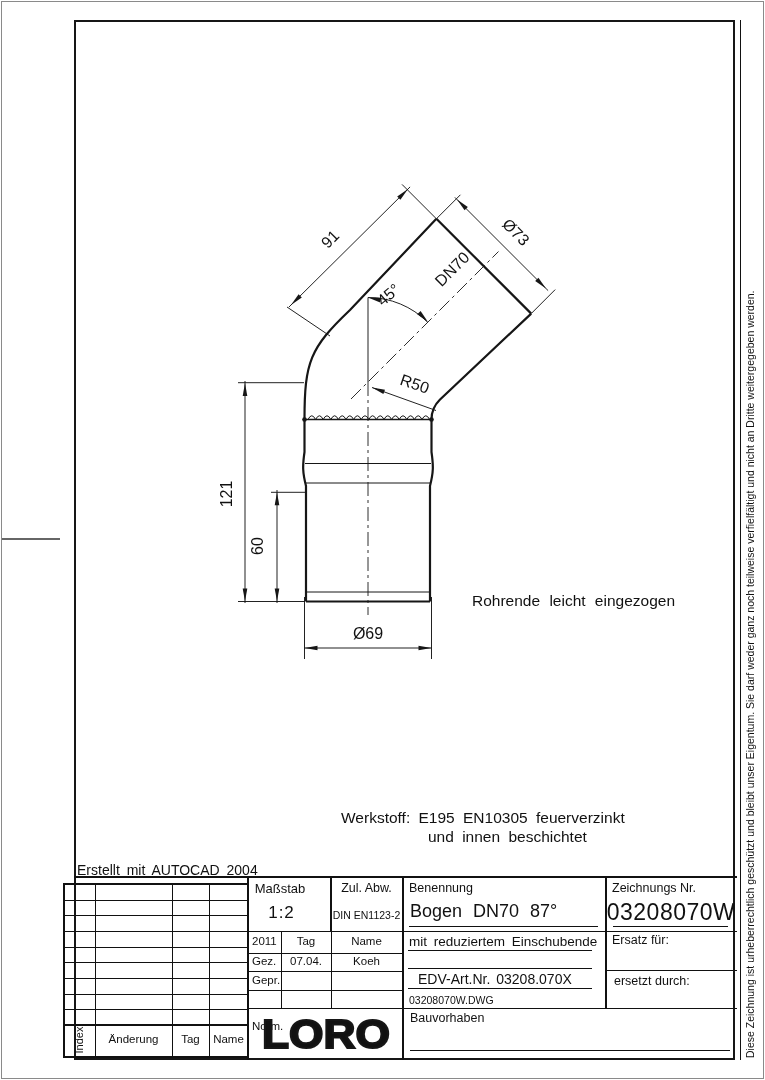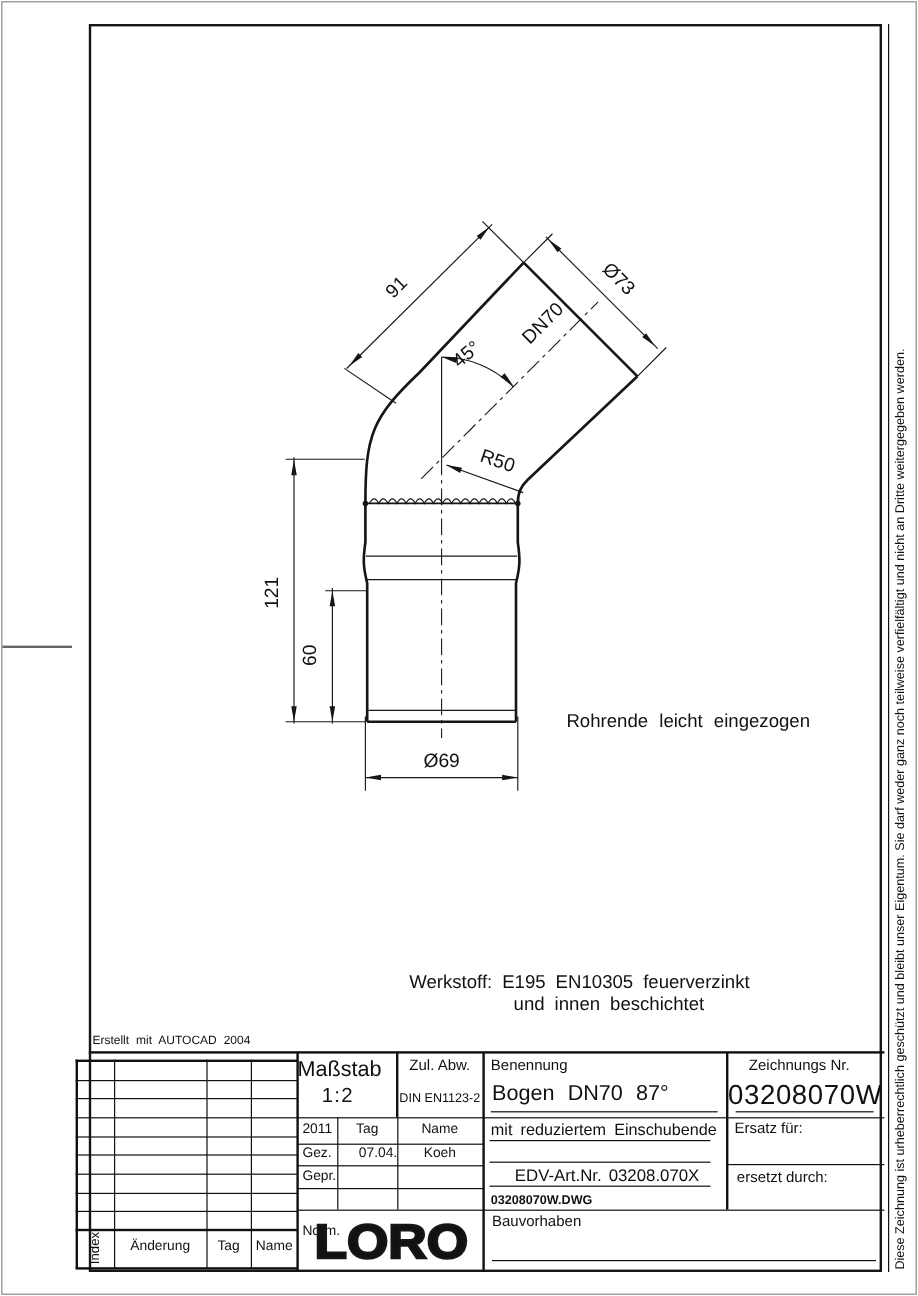--- a/index.html
+++ b/index.html
@@ -135,46 +135,46 @@
     <div class="ln" style="left:605px;top:970px;width:132px;height:1px;"></div>
 
     <div class="ln" style="left:409px;top:925.5px;width:189px;height:1px;"></div>
     <div class="ln" style="left:613px;top:926px;width:115px;height:1px;"></div>
     <div class="ln" style="left:408px;top:950px;width:184px;height:1px;"></div>
     <div class="ln" style="left:408px;top:967.5px;width:184px;height:1px;"></div>
     <div class="ln" style="left:408px;top:988px;width:184px;height:1px;"></div>
     <div class="ln" style="left:410px;top:1050px;width:320px;height:1px;"></div>
   </div>
 
-  <div class="txt" style="left:77px;top:862px;font-size:10px;word-spacing:3px;">Erstellt mit AUTOCAD 2004</div>
+  <div class="txt" style="left:77px;top:862px;font-size:14px;word-spacing:3px;">Erstellt mit AUTOCAD 2004</div>
 
-  <div class="txt ctr" style="left:248px;width:64px;top:881px;font-size:18px;">Maßstab</div>
+  <div class="txt ctr" style="left:248px;width:64px;top:881px;font-size:13px;">Maßstab</div>
   <div class="txt ctr" style="left:248px;width:67px;top:903px;font-size:17px;letter-spacing:1px;">1:2</div>
 
   <div class="txt ctr" style="left:331px;width:71px;top:881px;font-size:12.5px;">Zul. Abw.</div>
   <div class="txt ctr" style="left:331px;width:71px;top:909px;font-size:10.5px;">DIN EN1123-2</div>
 
   <div class="txt" style="left:409px;top:881px;font-size:12.5px;">Benennung</div>
   <div class="txt" style="left:410px;top:901px;font-size:18px;word-spacing:6px;">Bogen DN70 87°</div>
 
-  <div class="txt" style="left:612px;top:881px;font-size:12.5px;margin-left:12px;">Zeichnungs Nr.</div>
+  <div class="txt" style="left:612px;top:881px;font-size:12.5px;">Zeichnungs Nr.</div>
   <div class="txt ctr" style="left:605px;width:132px;top:899px;font-size:23px;letter-spacing:0.5px;">03208070W</div>
 
   <div class="txt" style="left:252px;top:935px;font-size:11.5px;">2011</div>
   <div class="txt ctr" style="left:281px;width:50px;top:935px;font-size:11.5px;">Tag</div>
   <div class="txt ctr" style="left:331px;width:71px;top:935px;font-size:11.5px;">Name</div>
   <div class="txt" style="left:252px;top:955px;font-size:11.5px;text-align:right;">Gez.</div>
-  <div class="txt ctr" style="left:281px;width:50px;top:955px;font-size:11.5px;text-align:right;">07.04.</div>
+  <div class="txt ctr" style="left:281px;width:50px;top:955px;font-size:11.5px;">07.04.</div>
   <div class="txt ctr" style="left:331px;width:71px;top:955px;font-size:11.5px;">Koeh</div>
   <div class="txt" style="left:252px;top:973.5px;font-size:11.5px;">Gepr.</div>
   <div class="txt" style="left:252px;top:992px;font-size:11.5px;margin-top:28px;">Norm.</div>
 
   <div class="txt" style="left:409px;top:933.5px;font-size:13.5px;word-spacing:3px;">mit reduziertem Einschubende</div>
-  <div class="txt" style="left:429px;top:971px;font-size:14px;word-spacing:2px;">EDV-Art.Nr.  03208.070X</div>
-  <div class="txt" style="left:409px;top:993.5px;font-size:10.5px;font-weight:bold;">03208070W.DWG</div>
+  <div class="txt" style="left:418px;top:971px;font-size:14px;word-spacing:2px;">EDV-Art.Nr.  03208.070X</div>
+  <div class="txt" style="left:409px;top:993.5px;font-size:10.5px;font-weight:normal;">03208070W.DWG</div>
 
   <div class="txt" style="left:612px;top:933px;font-size:12.5px;">Ersatz für:</div>
   <div class="txt" style="left:614px;top:973.5px;font-size:12.5px;">ersetzt durch:</div>
   <div class="txt" style="left:410px;top:1011px;font-size:12.5px;">Bauvorhaben</div>
 
   <svg class="abs" style="left:258px;top:1012px;" width="136" height="44" viewBox="0 0 136 44">
     <text x="68" y="36" text-anchor="middle" font-family="DejaVu Sans" font-weight="bold" font-size="40" fill="#ffffff" stroke="#161616" stroke-width="2" textLength="128" lengthAdjust="spacingAndGlyphs">LORO</text>
   </svg>
 
   <div class="abs" style="left:63px;top:1024px;width:32px;height:32px;display:flex;align-items:center;justify-content:center;">

